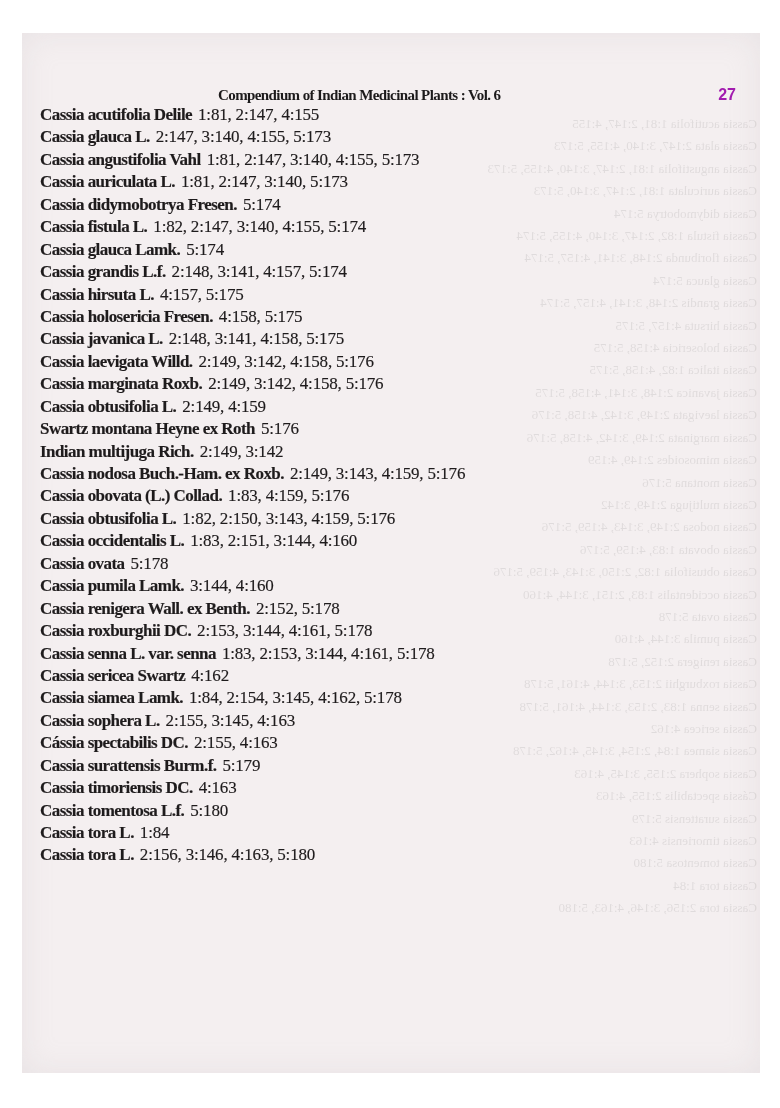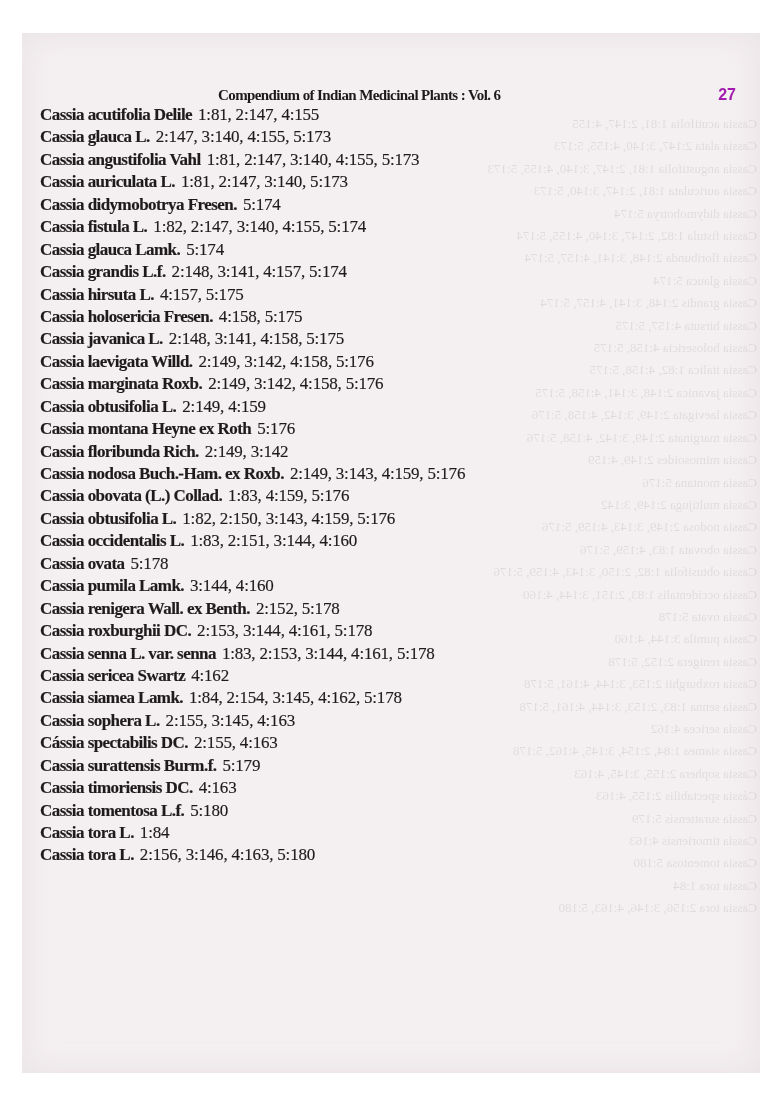--- a/index.html
+++ b/index.html
@@ -149,22 +149,22 @@
       <li class="entry"><span class="name">Cassia didymobotrya</span><span class="author-wrap"> Fresen.</span><span class="refs">5:174</span></li>
       <li class="entry"><span class="name">Cassia fistula</span><span class="author-wrap"> L.</span><span class="refs">1:82, 2:147, 3:140, 4:155, 5:174</span></li>
       <li class="entry"><span class="name name-italic">Cassia glauca</span><span class="author-wrap"> Lamk.</span><span class="refs">5:174</span></li>
       <li class="entry"><span class="name">Cassia grandis</span><span class="author-wrap"> L.f.</span><span class="refs">2:148, 3:141, 4:157, 5:174</span></li>
       <li class="entry"><span class="name">Cassia hirsuta</span><span class="author-wrap"> L.</span><span class="refs">4:157, 5:175</span></li>
       <li class="entry"><span class="name">Cassia holosericia</span><span class="author-wrap"> Fresen.</span><span class="refs">4:158, 5:175</span></li>
       <li class="entry"><span class="name">Cassia javanica</span><span class="author-wrap"> L.</span><span class="refs">2:148, 3:141, 4:158, 5:175</span></li>
       <li class="entry"><span class="name name-italic">Cassia laevigata</span><span class="author-wrap"> Willd.</span><span class="refs">2:149, 3:142, 4:158, 5:176</span></li>
       <li class="entry"><span class="name name-italic">Cassia marginata</span><span class="author-wrap"> Roxb.</span><span class="refs">2:149, 3:142, 4:158, 5:176</span></li>
       <li class="entry"><span class="name">Cassia obtusifolia</span><span class="author-wrap"> L.</span><span class="refs">2:149, 4:159</span></li>
-      <li class="entry"><span class="name">Cassia montana</span><span class="author-wrap"> Heyne ex Roth</span><span class="refs">5:176</span></li>
-      <li class="entry"><span class="name">Cassia floribunda</span><span class="author-wrap"> Rich.</span><span class="refs">2:149, 3:142</span></li>
+      <li class="entry"><span class="name">Swartz montana</span><span class="author-wrap"> Heyne ex Roth</span><span class="refs">5:176</span></li>
+      <li class="entry"><span class="name">Indian multijuga</span><span class="author-wrap"> Rich.</span><span class="refs">2:149, 3:142</span></li>
       <li class="entry"><span class="name">Cassia nodosa</span><span class="author-wrap"> Buch.-Ham. ex Roxb.</span><span class="refs">2:149, 3:143, 4:159, 5:176</span></li>
       <li class="entry"><span class="name name-italic">Cassia obovata</span><span class="author-wrap"> (L.) Collad.</span><span class="refs">1:83, 4:159, 5:176</span></li>
       <li class="entry"><span class="name">Cassia obtusifolia</span><span class="author-wrap"> L.</span><span class="refs">1:82, 2:150, 3:143, 4:159, 5:176</span></li>
       <li class="entry"><span class="name">Cassia occidentalis</span><span class="author-wrap"> L.</span><span class="refs">1:83, 2:151, 3:144, 4:160</span></li>
       <li class="entry"><span class="name">Cassia ovata</span><span class="author-wrap"></span><span class="refs">5:178</span></li>
       <li class="entry"><span class="name">Cassia pumila</span><span class="author-wrap"> Lamk.</span><span class="refs">3:144, 4:160</span></li>
       <li class="entry"><span class="name">Cassia renigera</span><span class="author-wrap"> Wall. ex Benth.</span><span class="refs">2:152, 5:178</span></li>
       <li class="entry"><span class="name">Cassia roxburghii</span><span class="author-wrap"> DC.</span><span class="refs">2:153, 3:144, 4:161, 5:178</span></li>
       <li class="entry"><span class="name">Cassia senna</span><span class="author-wrap"> L. var. senna</span><span class="refs">1:83, 2:153, 3:144, 4:161, 5:178</span></li>
       <li class="entry"><span class="name name-italic">Cassia sericea</span><span class="author-wrap"> Swartz</span><span class="refs">4:162</span></li>

